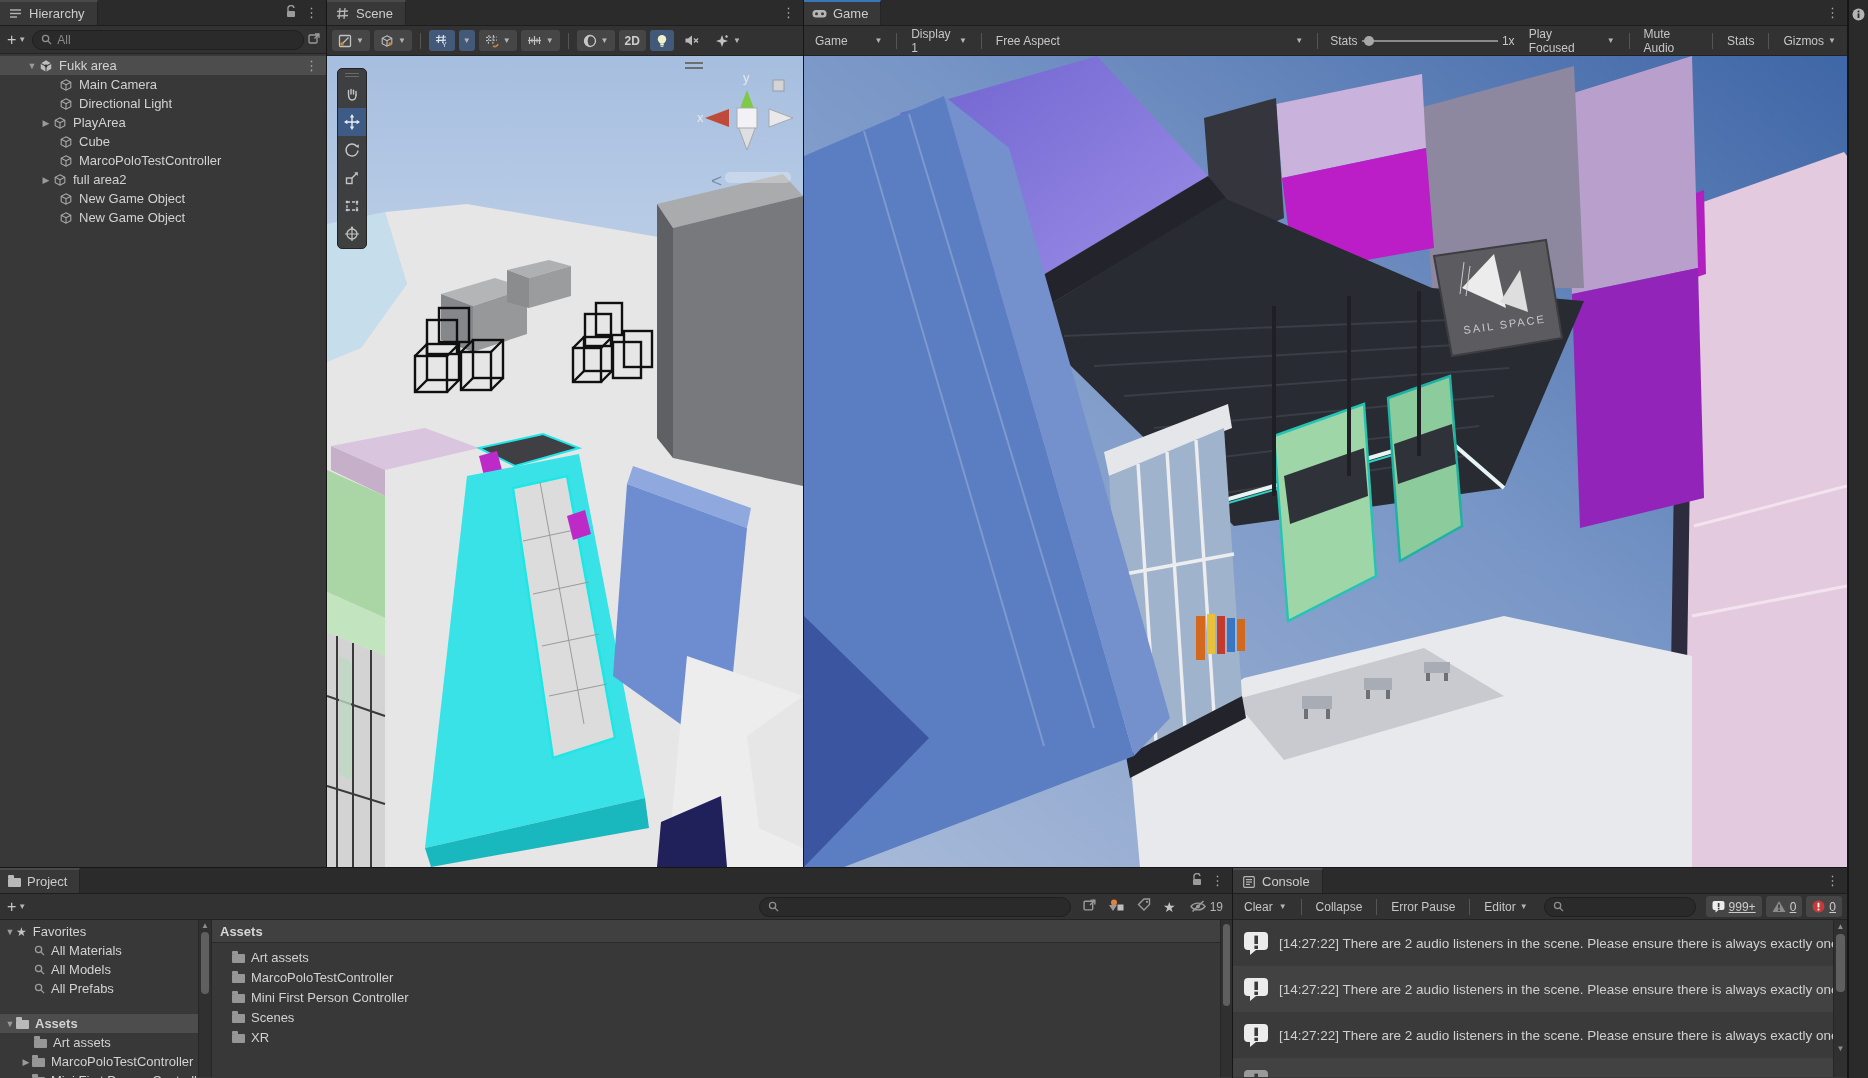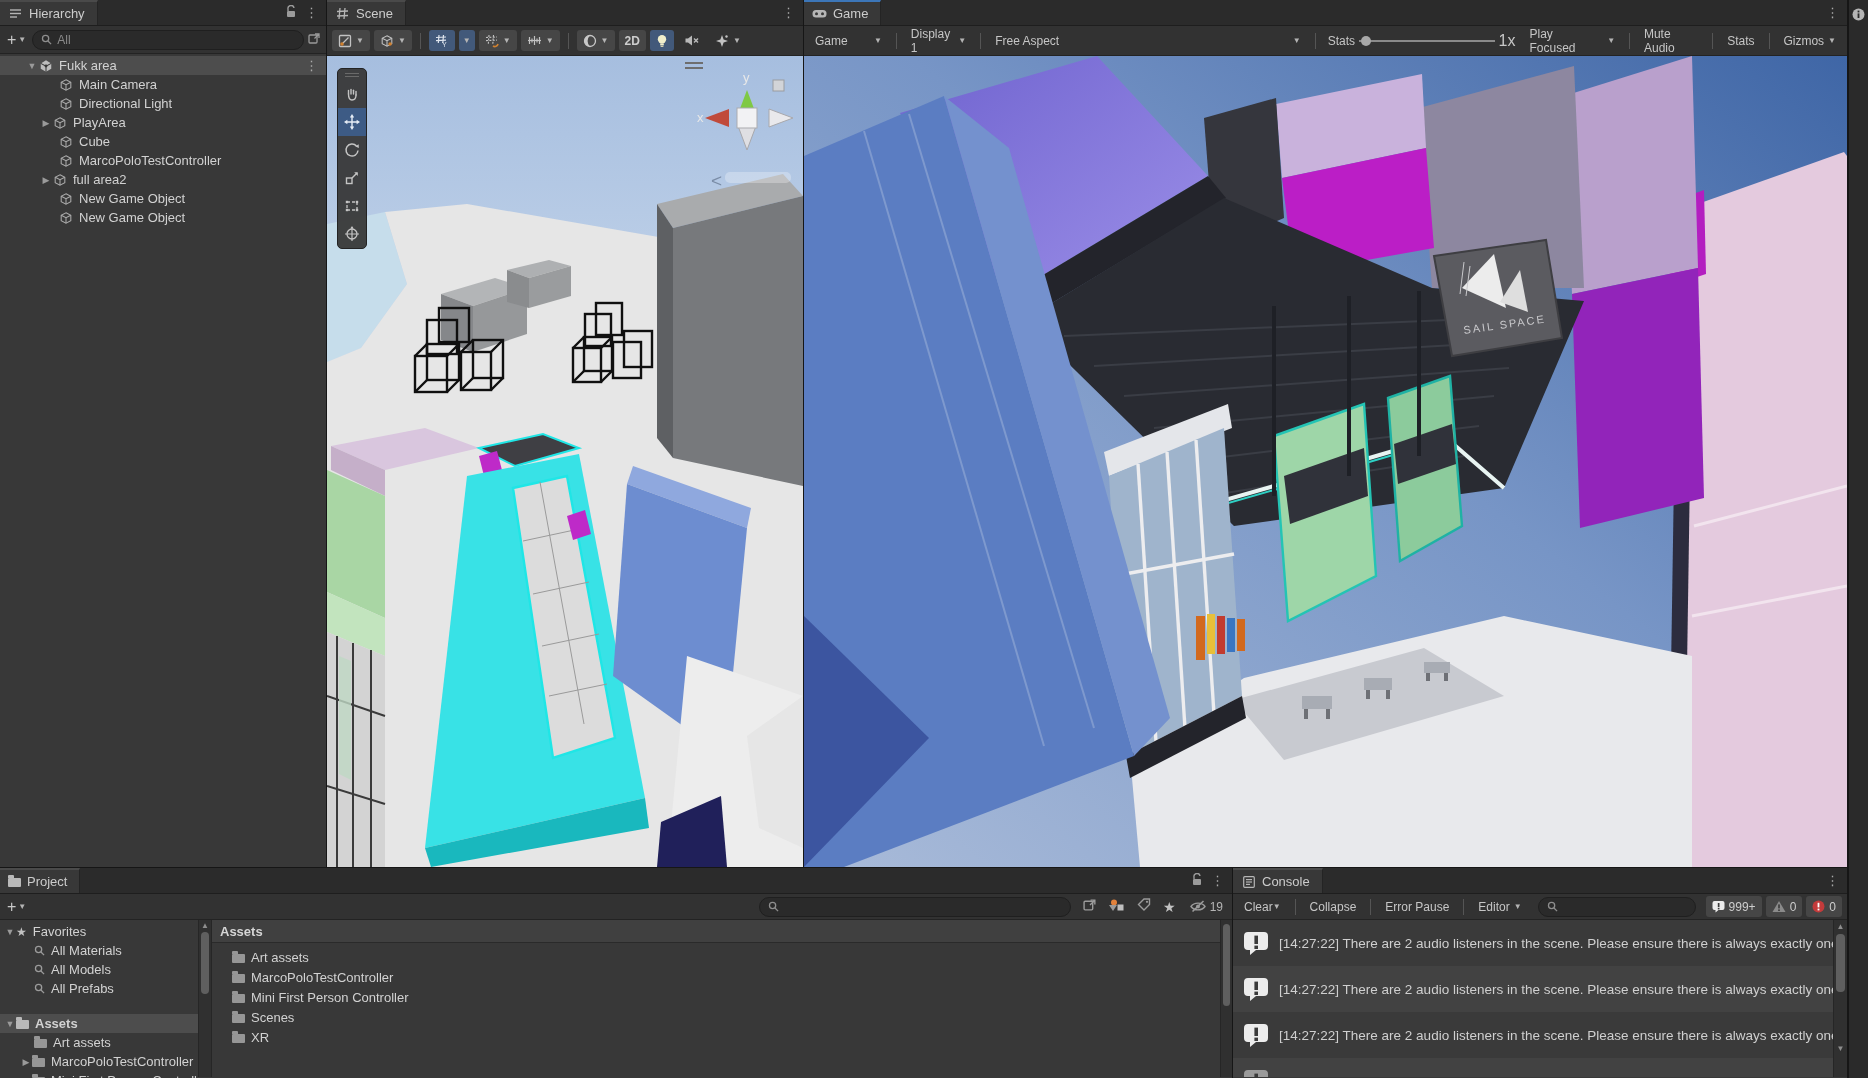--- a/index.html
+++ b/index.html
@@ -41,21 +41,21 @@
   .star { color:#c2c2c2; font-size:12px; }
   
   .sb { position:absolute; background:#303030; border-left:1px solid #262626; }
   .sb .thumb { position:absolute; left:2px; right:2px; background:#5f5f5f; border-radius:4px; }
   .sb .arrow { position:absolute; left:0; right:0; text-align:center; font-size:8px; color:#8e8e8e; }
   
   .log-row { display:flex; align-items:center; gap:10px; padding:0 10px; height:46px; overflow:hidden; }
   .log-row:nth-child(odd) { background:#3a3a3a; } .log-row:nth-child(even) { background:#424242; }
   .log-text { white-space:nowrap; overflow:hidden; color:#cfcfcf; font-size:13.5px; }
   .badge { display:inline-flex; align-items:center; gap:4px; padding:0 6px; height:21px; background:#464646; border-radius:3px; font-size:12px; color:#c6c6c6; }
-  .badge .cnt { color:#cdcdcd; }
+  .badge .cnt { color:#cdcdcd;text-decoration:underline; }
   .dim { color:#8a8a8a; }
   
   .toolcol { position:absolute; left:10px; top:12px; width:30px; background:rgba(56,56,56,.95);
              border:1px solid #232323; border-radius:5px; overflow:hidden; z-index:5; }
   .toolcol .handle { height:11px; display:flex; flex-direction:column; align-items:center; justify-content:center; gap:2px; }
   .toolcol .handle i { display:block; width:14px; height:1px; background:#6a6a6a; }
   .toolbtn { height:28px; display:flex; align-items:center; justify-content:center; }
   .toolbtn.active { background:#3d5b85; }
   svg text { font-family:"Liberation Sans",sans-serif; }
 </style>
@@ -526,21 +526,21 @@
       <span class="tbtn flat" style="width:350px;justify-content:space-between">
         <span>Free Aspect</span>
         <span class="caret">▼</span>
       </span>
       <div class="vsep"></div>
       <span style="color:#c6c6c6;font-size:12px;margin-left:4px">Stats</span>
       <span style="position:relative;display:inline-block;width:150px;height:14px">
         <span style="position:absolute;left:0;right:0;top:6px;height:2px;background:#8a8a8a"></span>
         <span style="position:absolute;left:2px;top:2px;width:10px;height:10px;border-radius:50%;background:#a8a8a8"></span>
       </span>
-      <span style="color:#c6c6c6;font-size:16px">1x</span>
+      <span style="color:#c6c6c6;font-size:12px">1x</span>
       <div class="tabspacer"></div>
       <span class="tbtn flat">
         <span>Play Focused</span>
         <span class="caret" style="margin-left:10px">▼</span>
       </span>
       <div class="vsep"></div>
       <span class="tbtn flat">
           <span>Mute Audio</span>
         </span>
       <div class="vsep"></div>
@@ -841,21 +841,21 @@
             </svg>
         </span>
         <span>Console</span>
       </div>
       <div class="tabspacer"></div>
       <div class="tabend">
           <span class="kebab">⋮</span>
         </div>
     </div>
     <div class="toolbar tb26">
-      <span class="tbtn flat" style="gap:0">
+      <span class="tbtn flat" style="gap:6px">
         <span>Clear</span>
         <span class="caret">▼</span>
       </span>
       <div class="vsep"></div>
       <span class="tbtn flat">
           <span>Collapse</span>
         </span>
       <div class="vsep"></div>
       <span class="tbtn flat">
           <span>Error Pause</span>

